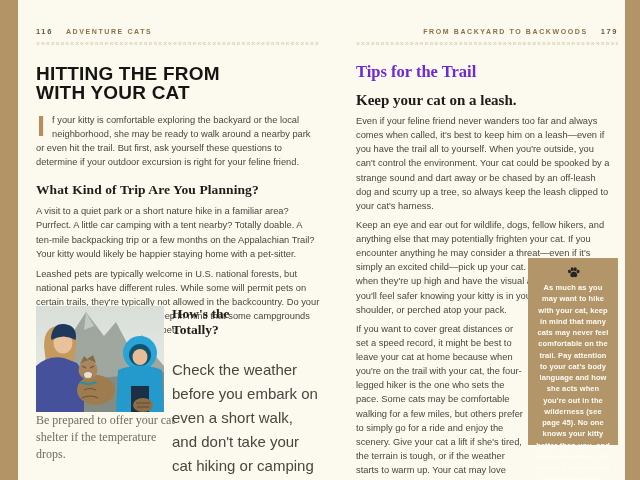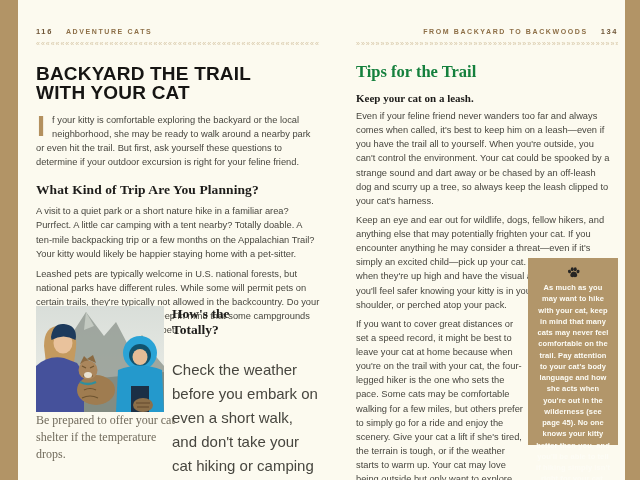--- a/index.html
+++ b/index.html
@@ -40,23 +40,23 @@
   .photo{display:block;width:128px;height:106px;}
   .caption{width:150px;font-family:"Liberation Serif",serif;
     font-size:12px;line-height:1.4;color:#716b5c;}
   .weather-col{position:absolute;left:136px;top:0;width:148px;}
   .weather-col h2{margin:0;font-family:"Liberation Serif",serif;font-weight:bold;
     font-size:13.5px;line-height:1.15;color:#1d1c1a;width:90px;}
   .weather-col p{margin:21px 0 0 0;font-size:15px;line-height:1.6;color:#47463f;}
 
   
   .tips-title{margin:14px 0 0 0;font-family:"Liberation Serif",serif;
-    font-weight:bold;font-size:16.5px;color:#15803d;}
+    font-weight:bold;font-size:16.5px;color:#6d28d9;}
   h3.tip{margin:10px 0 0 0;font-family:"Liberation Serif",serif;
-    font-weight:bold;font-size:11px;color:#1d1c1a;}
+    font-weight:bold;font-size:15px;color:#1d1c1a;}
   .page-right p.body{margin:5px 8px 0 0;}
   .tip3-col{width:176px;}
   .sidebar-box{
     position:absolute;top:258px;right:0;width:90px;height:187px;
     background:#b2966a;box-sizing:border-box;padding:9px 7px 8px 7px;
     text-align:center;
   }
   .sidebar-box .paw{display:block;margin:0 auto 4px auto;width:13px;height:11px;}
   .sidebar-text{font-size:7.5px;font-weight:bold;line-height:1.5;color:#fdfcf5;
     letter-spacing:.1px;}
@@ -67,21 +67,21 @@
 <div class="spread">
 
   <div class="page page-left">
     <div class="folio">
       <span class="num">116</span>
       <span>ADVENTURE CATS</span>
     </div>
     <div class="rule">««««««««««««««««««««««««««««««««««««««««««««««««««««««««««««««««««««««««««««««««</div>
 
     <h1 class="main-title">
-      <span>BACKYARD THE TRAIL</span><br>
+      <span>HITTING THE FROM</span><br>
       <span>WITH YOUR CAT</span>
     </h1>
 
     <p class="intro">
       <span class="dropcap">I</span><span>f your kitty is comfortable exploring the backyard or the local neighborhood, she may be ready to walk around a nearby park or even hit the trail. But first, ask yourself these questions to determine if your outdoor excursion is right for your feline friend.</span>
     </p>
 
     <h2 class="sec">What Kind of Trip Are You Planning?</h2>
     <p class="body">A visit to a quiet park or a short nature hike in a familiar area? Purrfect. A little car camping with a tent nearby? Totally doable. A ten-mile backpacking trip or a few months on the Appalachian Trail? Your kitty would likely be happier staying home with a pet-sitter.</p>
 
@@ -138,21 +138,21 @@
       <div class="weather-col">
         <h2>How's the Totally?</h2>
         <p>Check the weather before you embark on even a short walk, and don't take your cat hiking or camping if temperatures are extreme. Also, consider the length of your cat's coat—or lack of coat—before heading out on a particularly hot or chilly day.</p>
       </div>
     </div>
   </div>
 
   <div class="page page-right">
     <div class="folio right">
       <span>FROM BACKYARD TO BACKWOODS</span>
-      <span class="num">134</span>
+      <span class="num">179</span>
     </div>
     <div class="rule">»»»»»»»»»»»»»»»»»»»»»»»»»»»»»»»»»»»»»»»»»»»»»»»»»»»»»»»»»»»»»»»»»»»»»»»»»»»»»»»»</div>
 
     <h2 class="tips-title">Tips for the Trail</h2>
 
     <h3 class="tip">Keep your cat on a leash.</h3>
     <p class="body">Even if your feline friend never wanders too far and always comes when called, it's best to keep him on a leash—even if you have the trail all to yourself. When you're outside, you can't control the environment. Your cat could be spooked by a strange sound and dart away or be chased by an off-leash dog and scurry up a tree, so always keep the leash clipped to your cat's harness.</p>
 
     <p class="body">Keep an eye and ear out for wildlife, dogs, fellow hikers, and anything else that may potentially frighten your cat. If you encounter anything he may consider a threat—even if it's simply an excited child—pick up your cat. Cats feel safer when they're up high and have the visual advantage, and you'll feel safer knowing your kitty is in your arms, on your shoulder, or perched atop your pack.</p>
 

